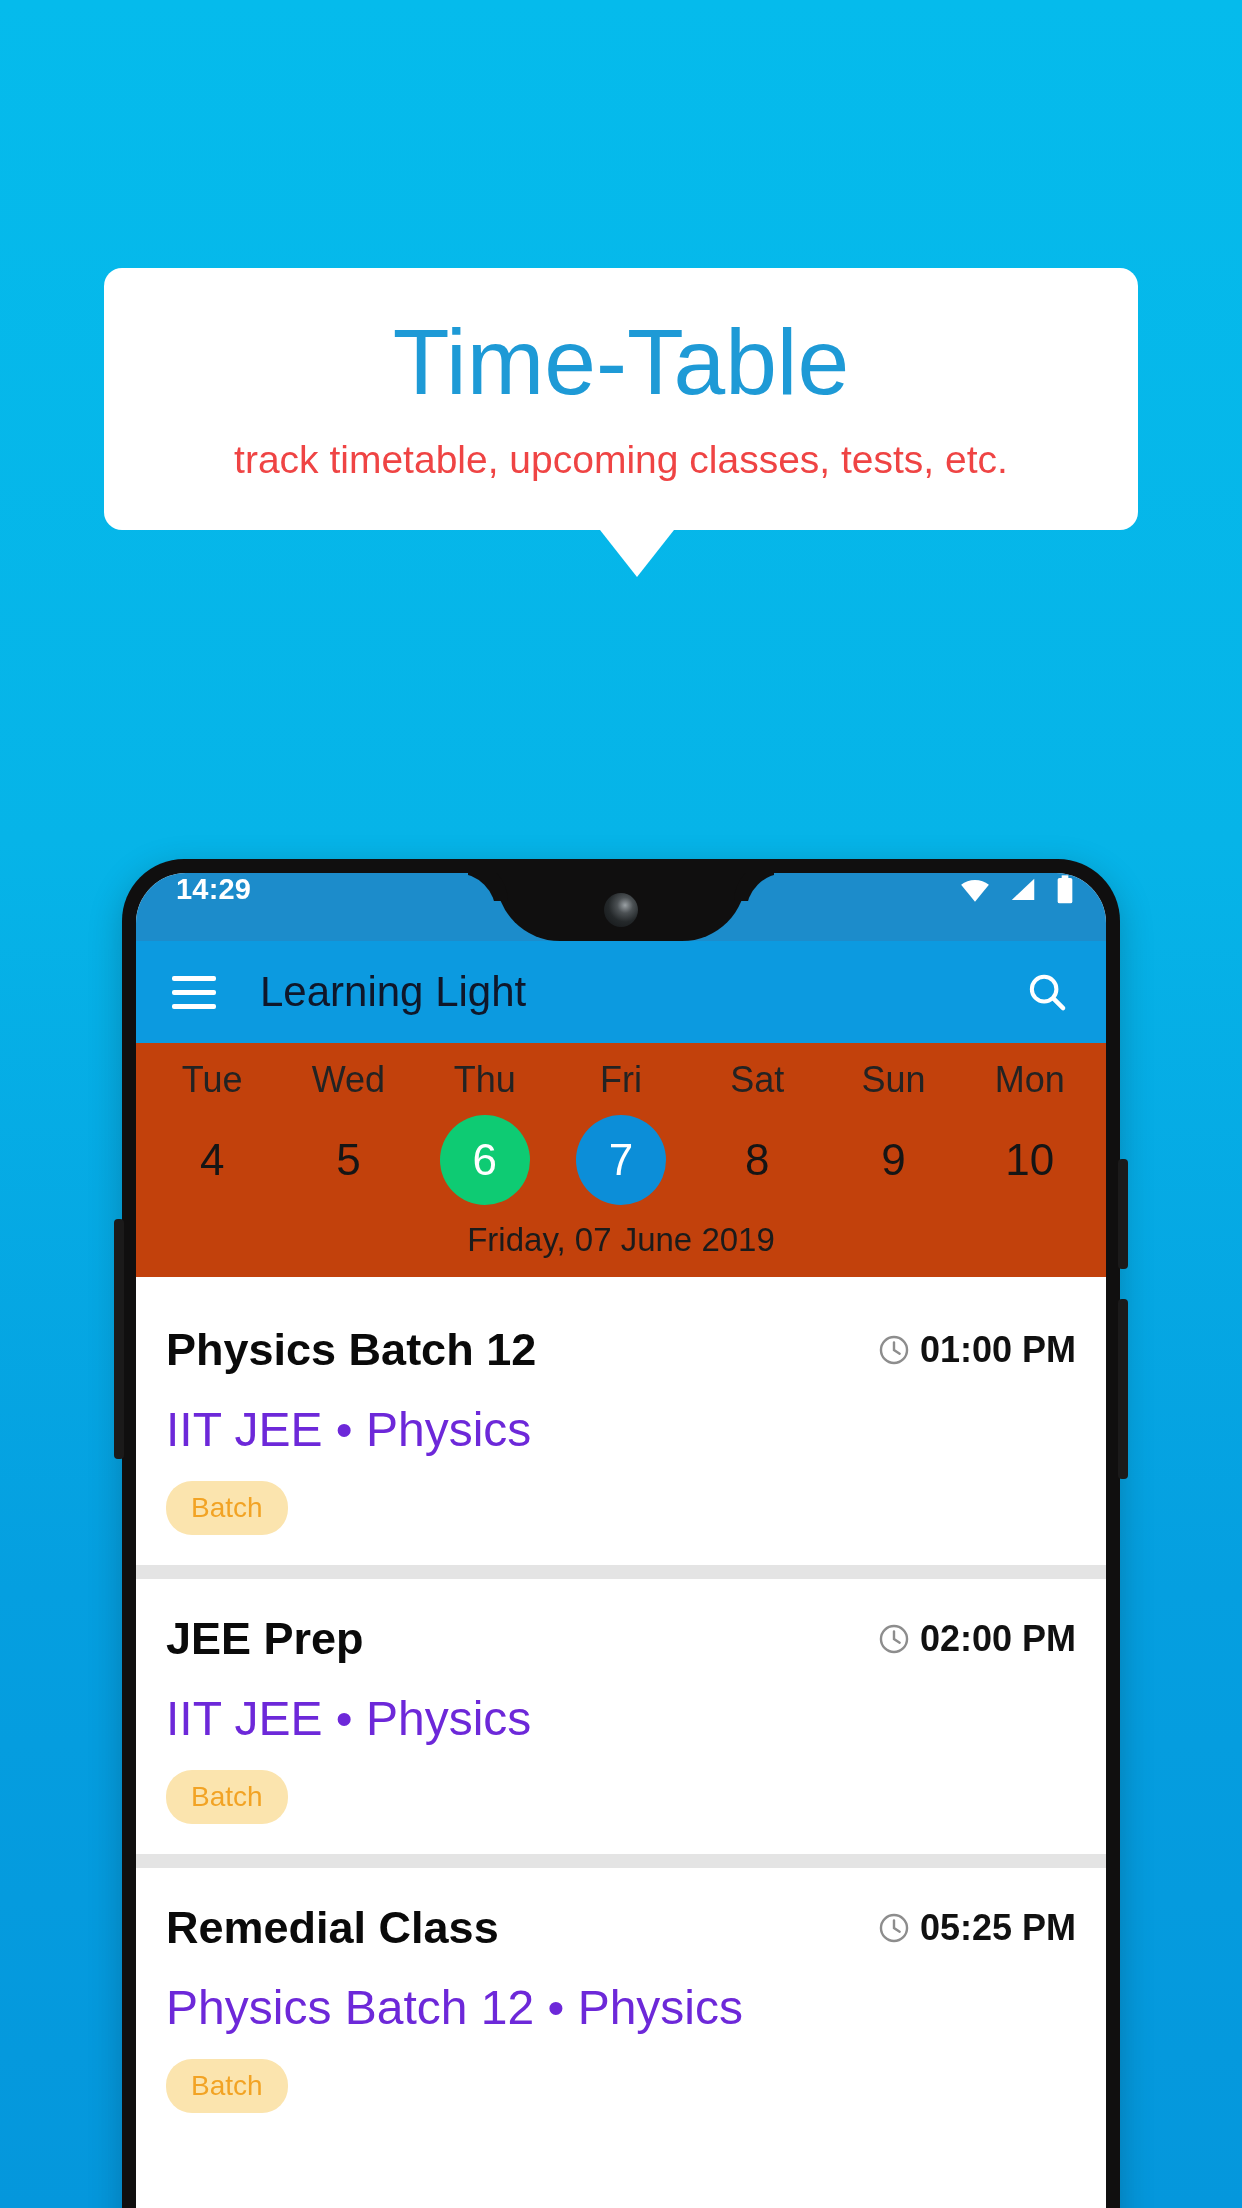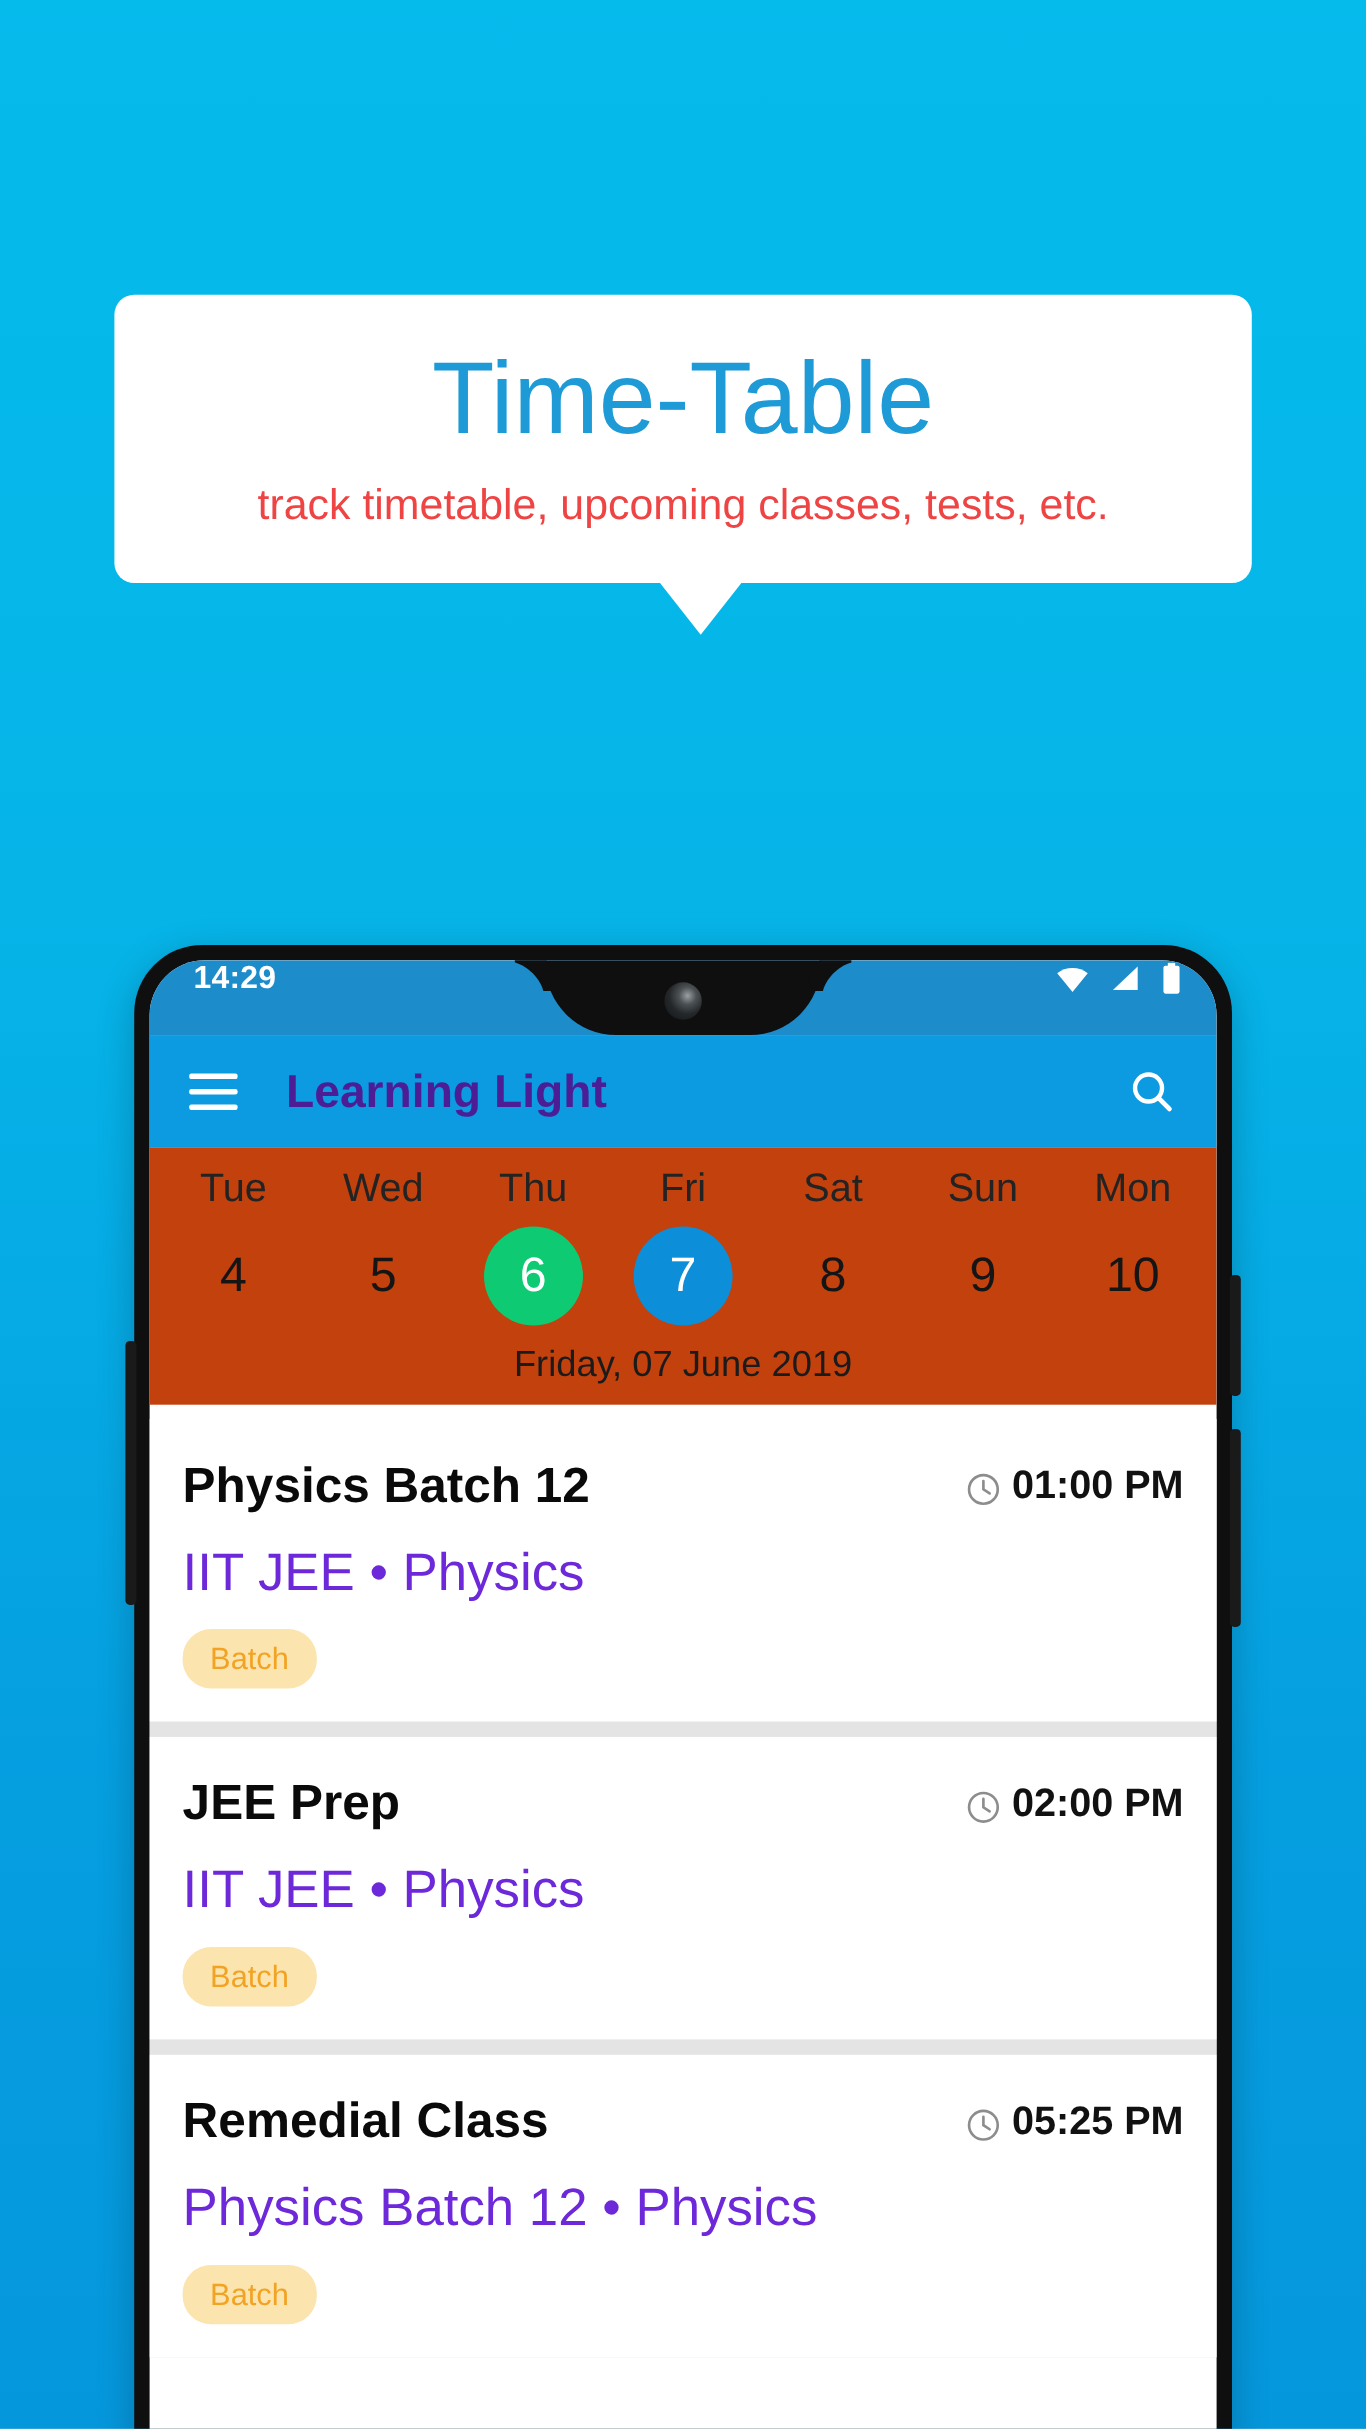--- a/index.html
+++ b/index.html
@@ -143,25 +143,25 @@
   }
   .hamburger { width: 44px; }
   .hamburger span {
     display: block;
     height: 5px;
     background: #ffffff;
     border-radius: 2px;
     margin: 9px 0;
   }
   .appbar-title {
-    color: #4c1d95;
+    color: #0f172a;
     font-size: 42px;
     margin-left: 44px;
     flex: 1;
-    font-weight: 700;
+    font-weight: 400;
   }
   .search-icon { width: 46px; height: 46px; }
 
   
   .daystrip { background: #c2410c; padding: 16px 0 18px; }
   .days-row, .nums-row {
     display: flex;
     padding: 0 8px;
   }
   .day-cell {
@@ -206,21 +206,21 @@
     align-items: center;
     justify-content: space-between;
   }
   .card-title {
     font-size: 45px;
     font-weight: 700;
     color: #0a0a0a;
   }
   .card-time {
     display: flex;
-    align-items: flex-end;
+    align-items: center;
     gap: 9px;
     font-size: 36px;
     font-weight: 700;
     color: #111111;
   }
   .clock-icon { width: 34px; height: 34px; flex: none; }
   .card-sub {
     margin-top: 26px;
     font-size: 48px;
     color: #6d28d9;

